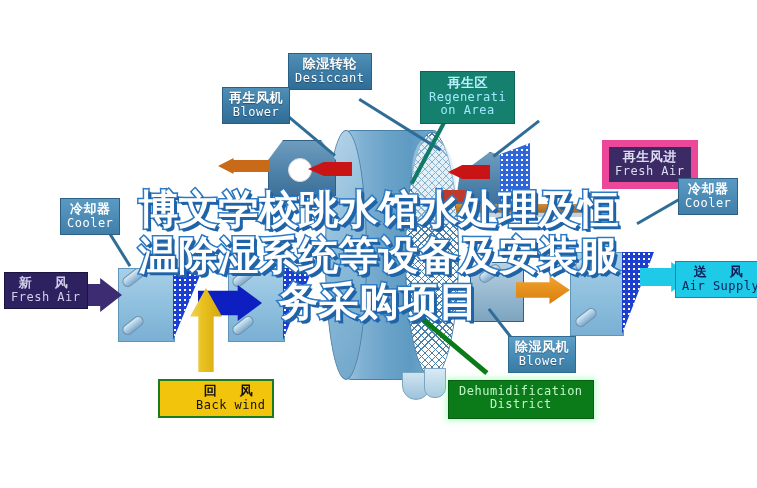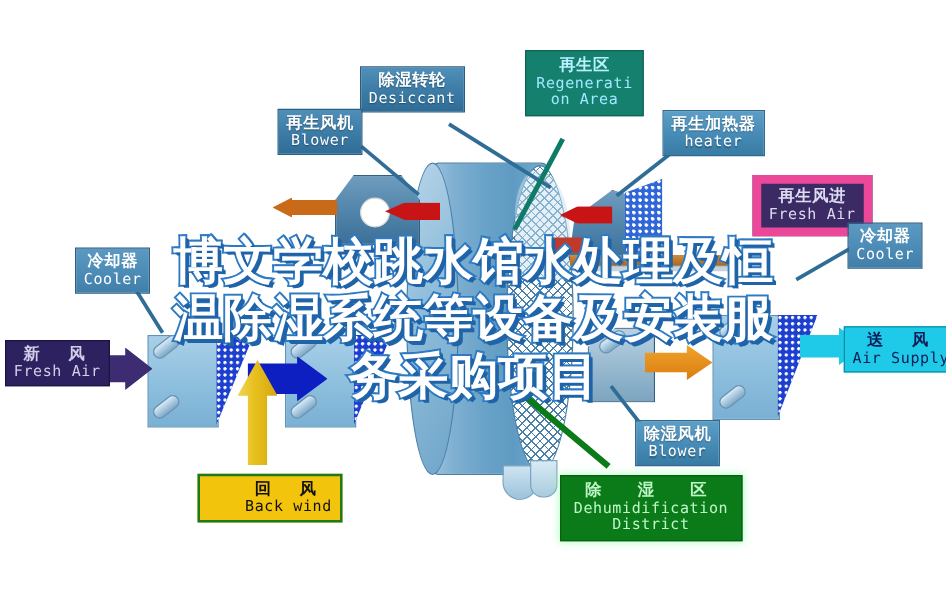--- a/index.html
+++ b/index.html
@@ -288,30 +288,26 @@
   <div class="callout cl-steel" style="left:288px;top:53px;">
     <span class="cn">除湿转轮</span>
     <span class="en">Desiccant</span>
   </div>
 
   <div class="callout cl-steel" style="left:222px;top:87px;text-align:center;">
     <span class="cn">再生风机</span>
     <span class="en">Blower</span>
   </div>
 
-  <div class="callout cl-teal" style="left:420px;top:40px;padding:4px 8px 6px 8px;">
+  <div class="callout cl-teal" style="left:420px;top:71px;padding:4px 8px 6px 8px;">
     <span class="cn">再生区</span>
     <span class="en">Regenerati</span>
     <span class="en">on Area</span>
   </div>
 
-  <div class="callout cl-steel2" style="left:530px;top:88px;">
-    <span class="cn">再生加热器</span>
-    <span class="en">heater</span>
-  </div>
 
   <div class="callout cl-navy" style="left:602px;top:140px;">
     <span class="cn">再生风进</span>
     <span class="en">Fresh Air</span>
   </div>
 
 
   <div class="callout cl-cool" style="left:60px;top:198px;">
     <span class="cn">冷却器</span>
     <span class="en">Cooler</span>
@@ -326,21 +322,20 @@
     <span class="cn">新　风</span>
     <span class="en">Fresh Air</span>
   </div>
 
   <div class="callout cl-yellow wide" style="left:158px;top:379px;padding-left:36px;">
     <span class="cn">回　风</span>
     <span class="en">Back wind</span>
   </div>
 
   <div class="callout cl-green" style="left:448px;top:380px;padding:4px 10px 6px 10px;">
-    <span class="cn wide" style="letter-spacing:8px;">除　湿　区</span>
     <span class="en">Dehumidification</span>
     <span class="en">District</span>
   </div>
 
   <div class="callout cl-steel2" style="left:508px;top:336px;">
     <span class="cn">除湿风机</span>
     <span class="en">Blower</span>
   </div>
 
   <div class="callout cl-cyan wide" style="left:675px;top:261px;">

